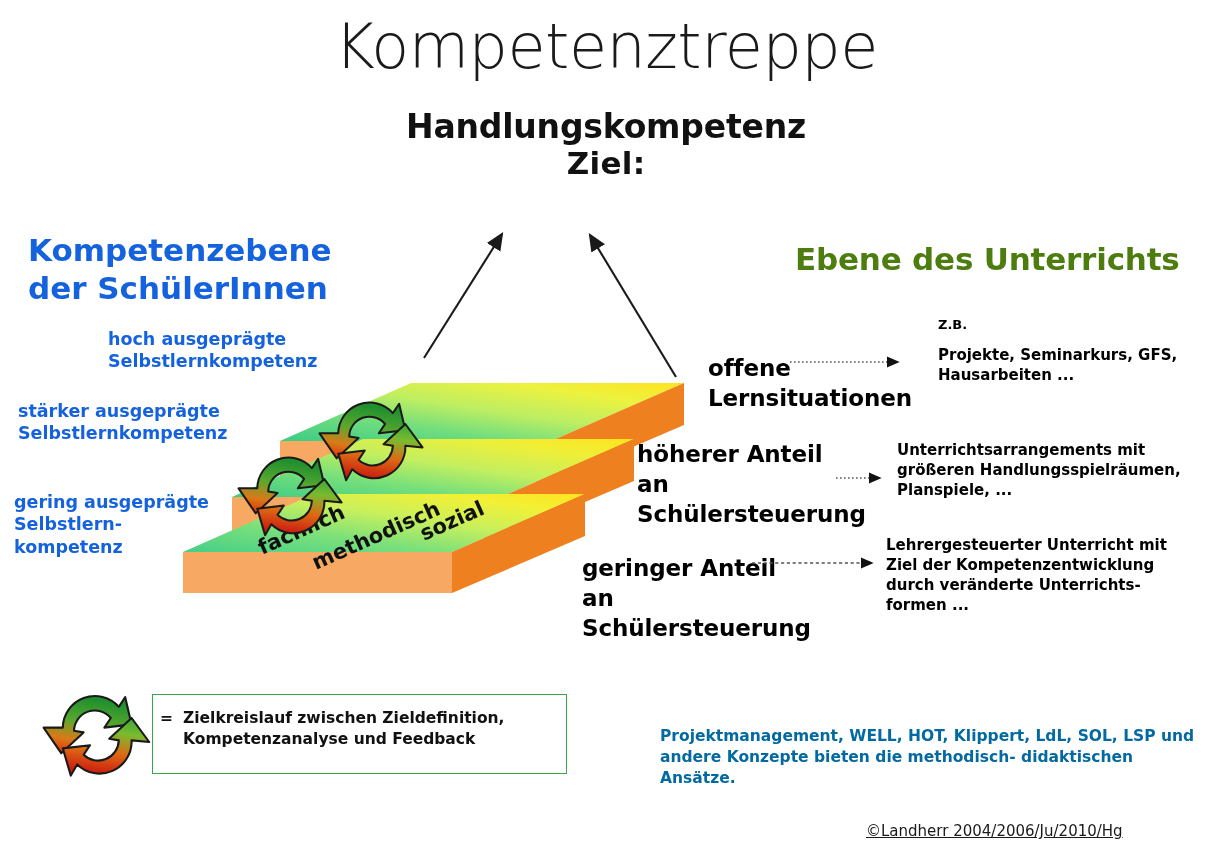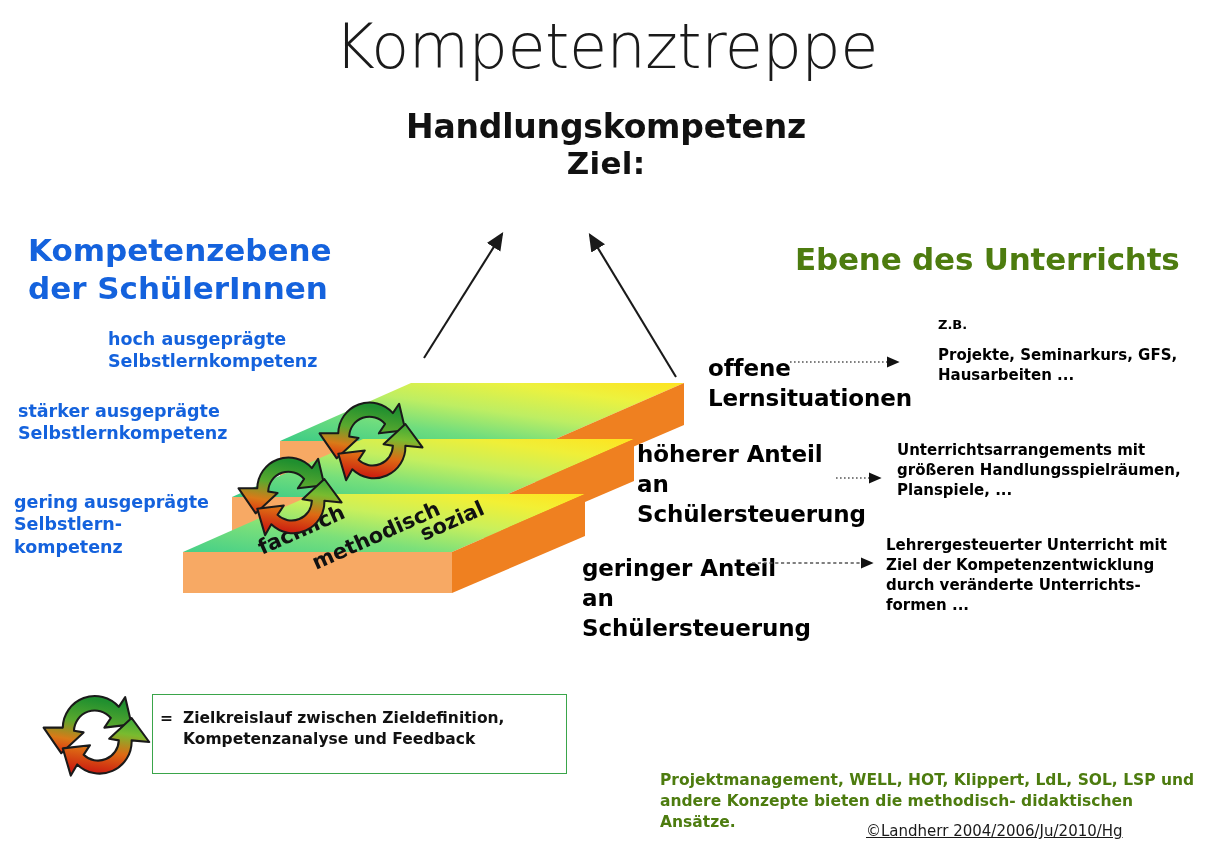--- a/index.html
+++ b/index.html
@@ -106,23 +106,22 @@
     gap: 10px;
   }
   #legend-eq { font-size: 15.5px; font-weight: bold; }
 
   
   #bottom-note {
     left: 660px; top: 726px;
     width: 545px;
     font-size: 15.5px;
     font-weight: bold;
-    color: #4d7c0f;
+    color: #0369a1;
     line-height: 1.35;
-    margin-top: 44px;
   }
   #copyright {
     left: 866px; top: 822px;
     font-size: 15px;
     font-weight: normal;
     color: #1a1a1a;
     font-family: "DejaVu Sans", "Liberation Sans", sans-serif;
     text-decoration: underline;
   }
 

